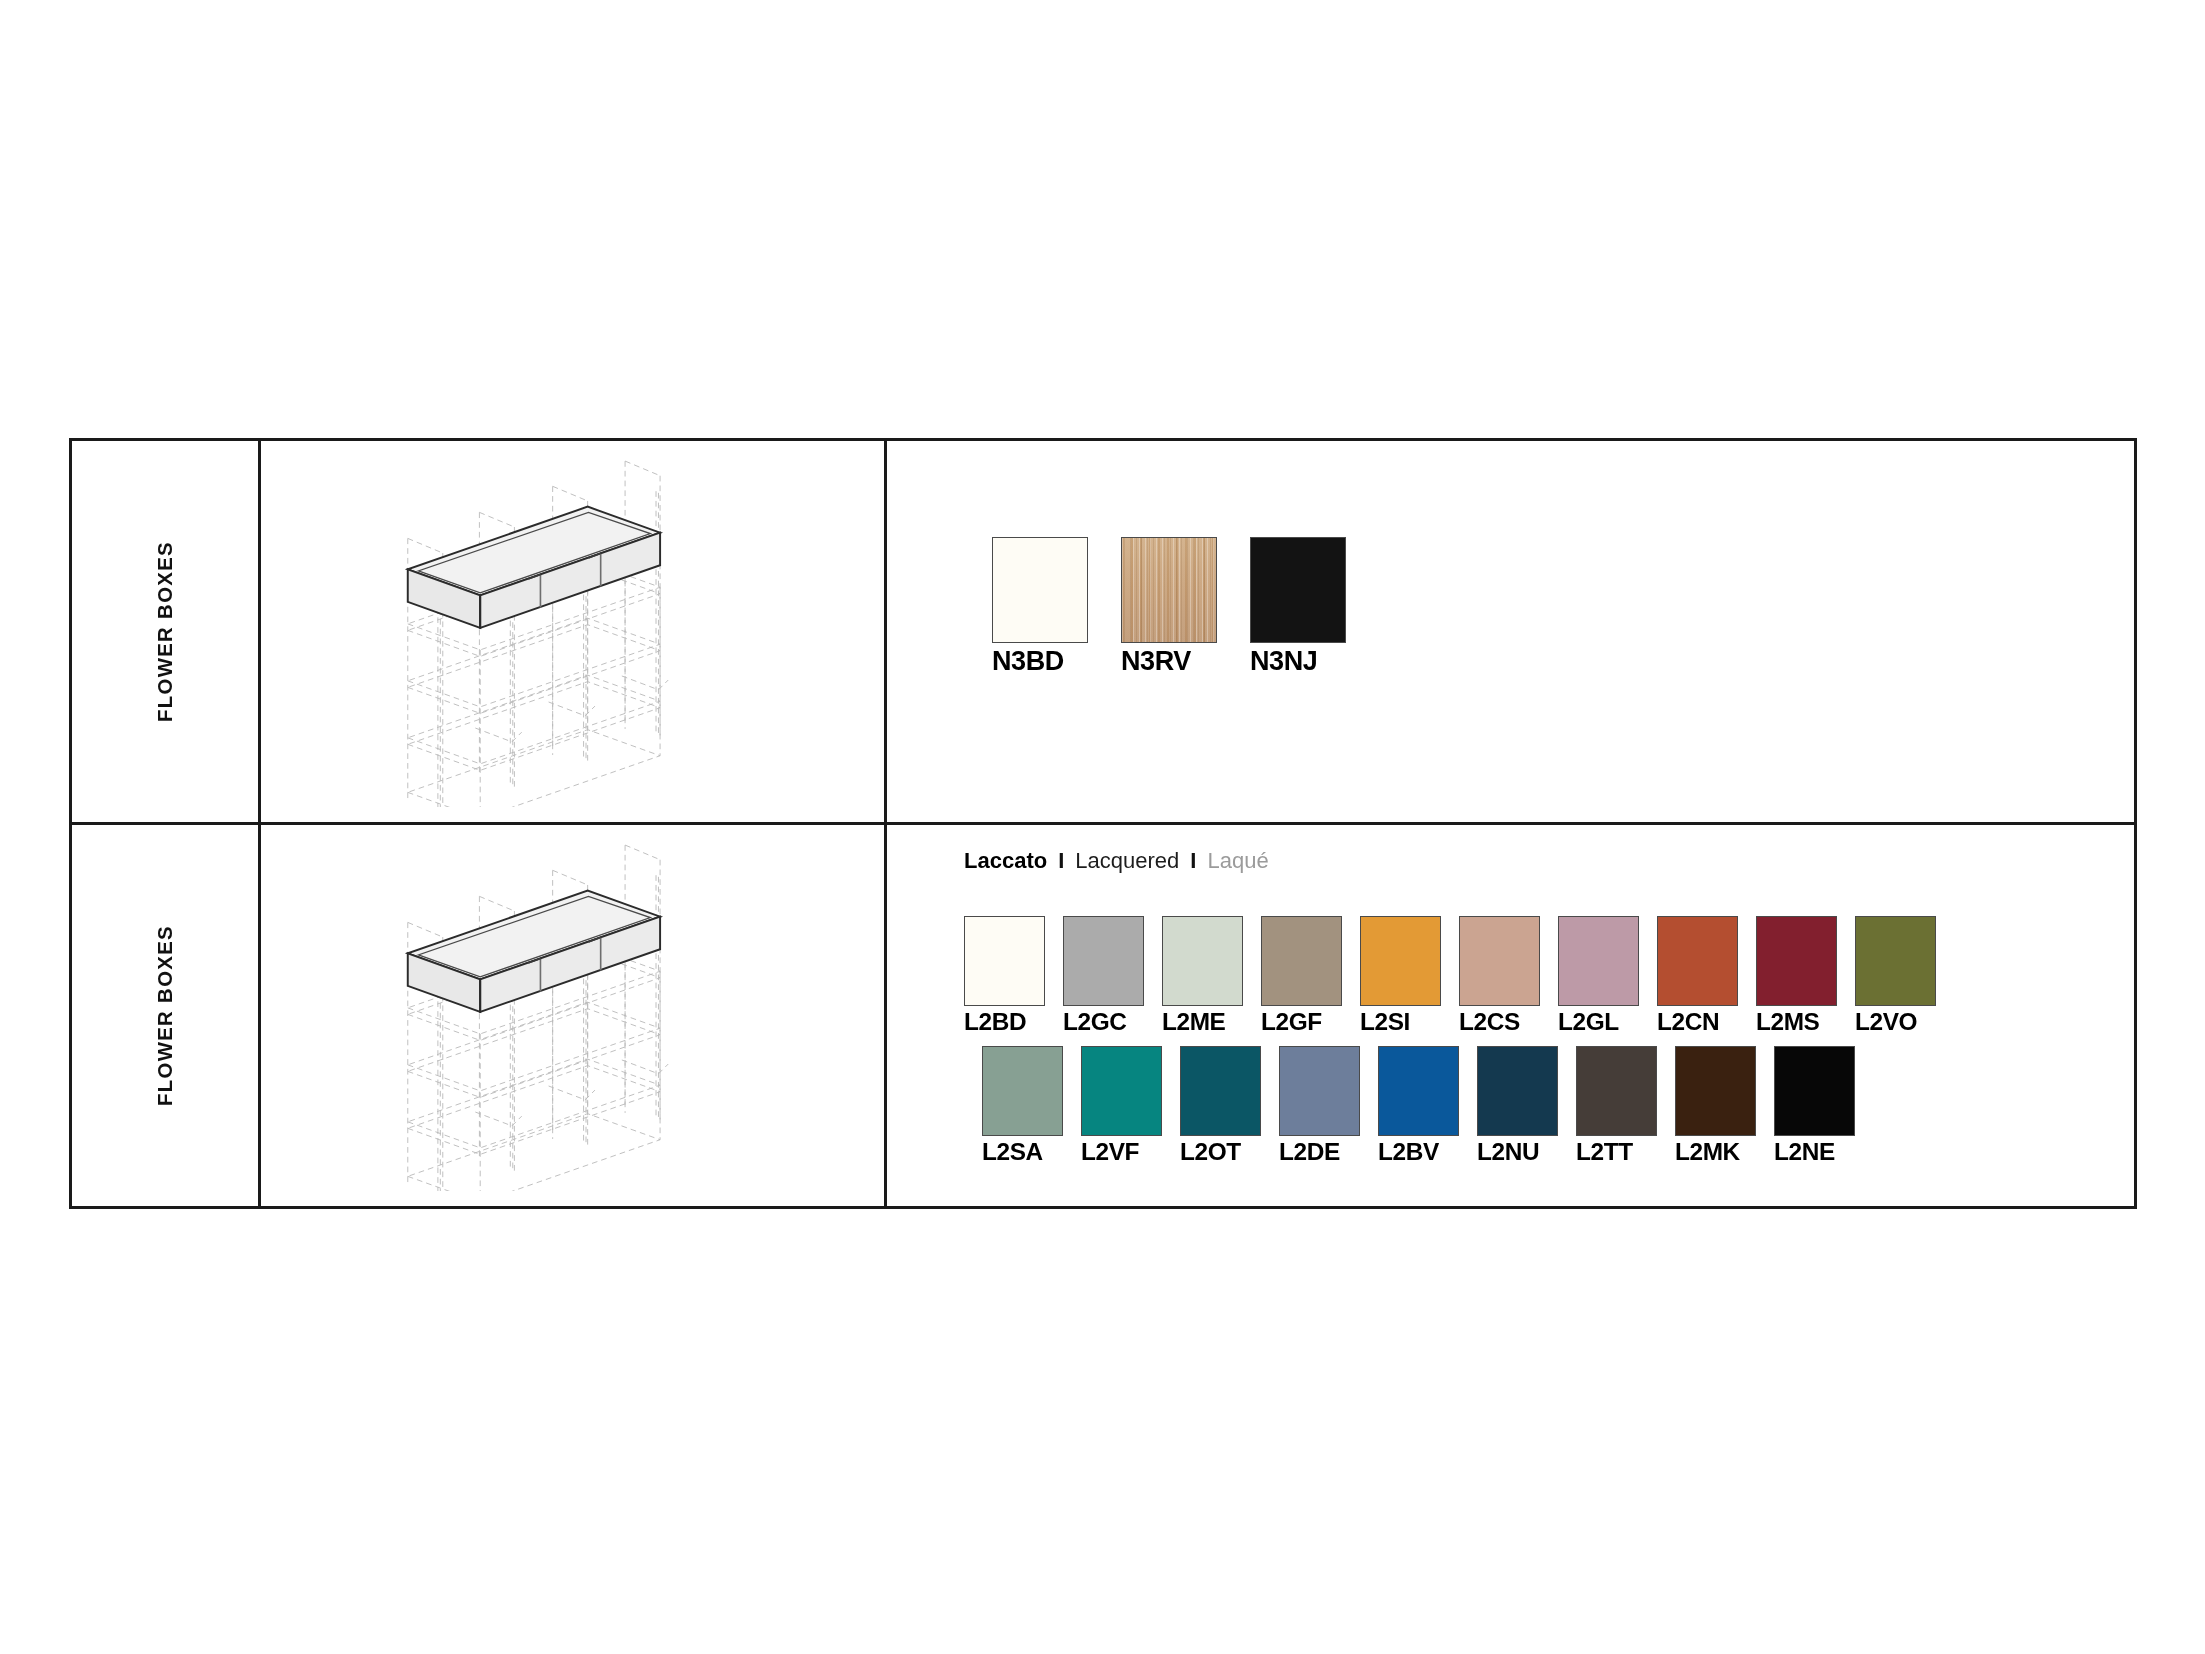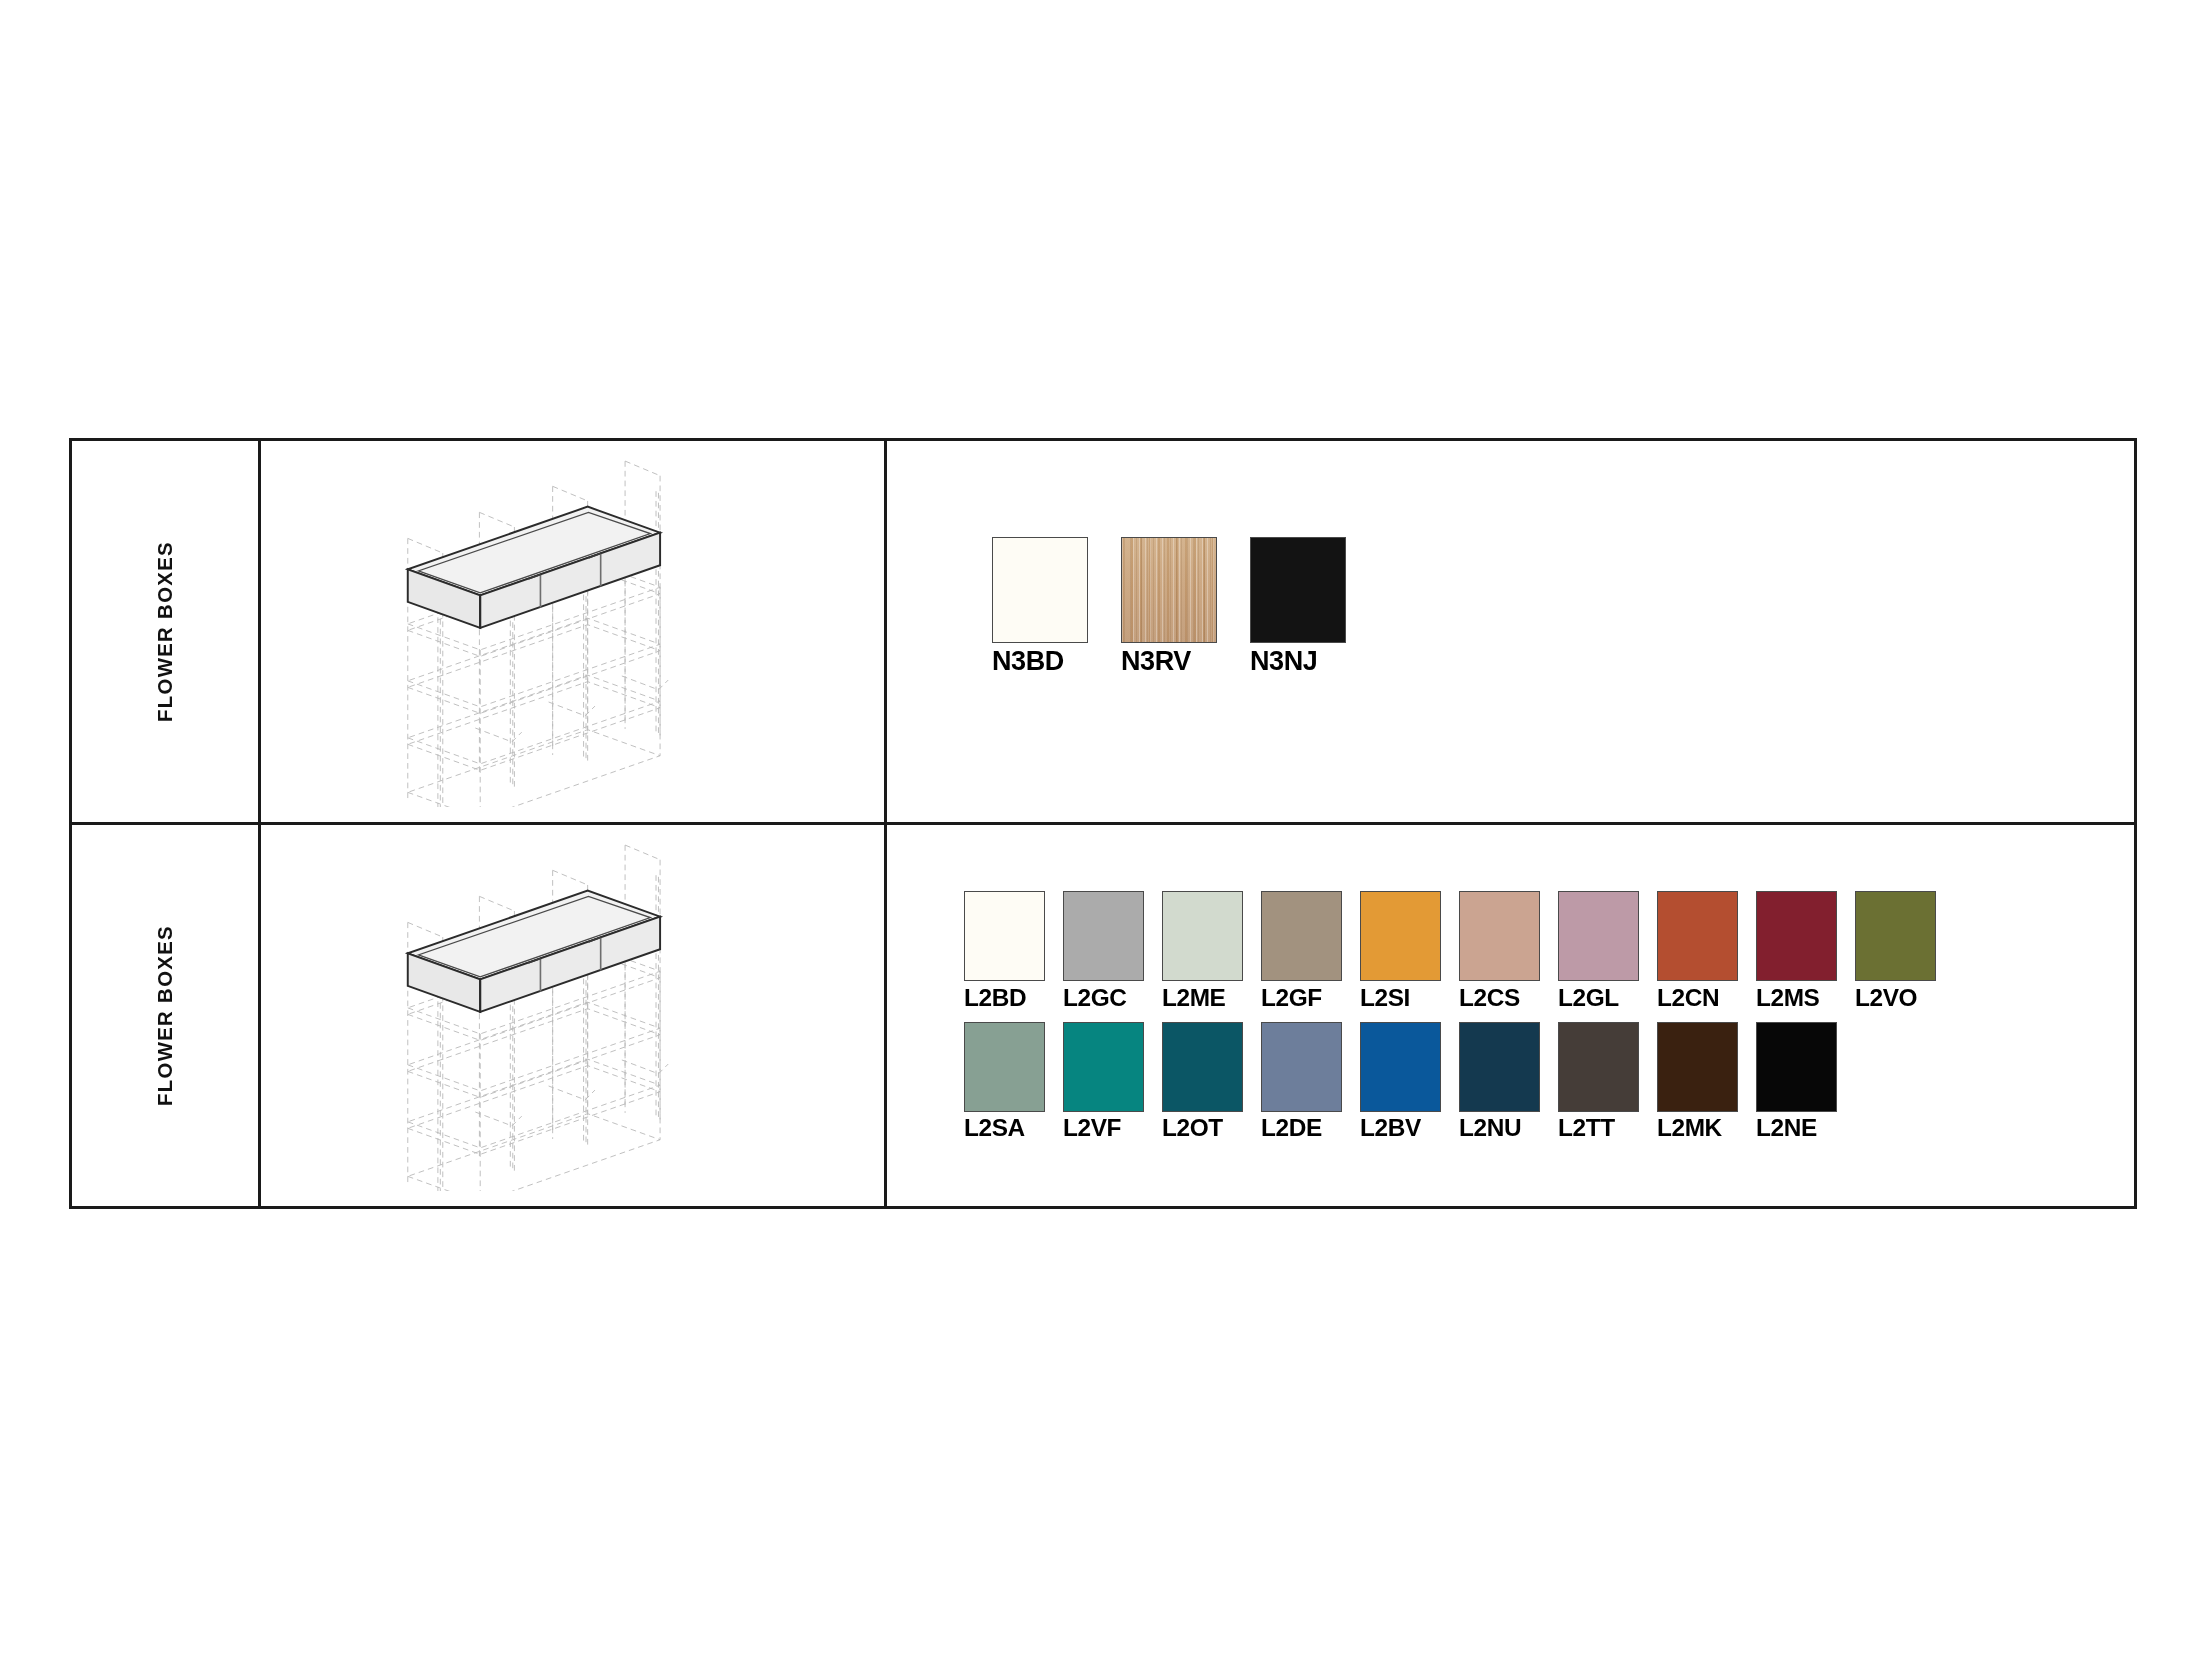--- a/index.html
+++ b/index.html
@@ -100,21 +100,21 @@
     font-weight: bold;
     color: #111111;
     padding: 0 4.9px;
   }
 
   .swatch-rows { margin-top: 42px; }
   .swatch-row {
     display: flex;
     gap: 18px;
   }
-  .swatch-row + .swatch-row { margin-top: 9.8px; }
+  .swatch-row + .swatch-row { margin-top: 9.8px; margin-left: 18px; }
 
   .swatch {
     width: 81px;
     display: flex;
     flex-direction: column;
     align-items: flex-start;
   }
   .swatch-chip {
     width: 81px;
     height: 90px;
@@ -274,20 +274,27 @@
           <polygon points="25,140 101,167 310,94 234,68" fill="none" stroke="#4a4a4a" stroke-width="1.6"></polygon>
           <path d="M101 170 L101 210" stroke="#2b2b2b" stroke-width="2.2" fill="none"></path>
           <path d="M175 145 L175 185" stroke="#6e6e6e" stroke-width="2" fill="none"></path>
           <path d="M249 119 L249 159" stroke="#6e6e6e" stroke-width="2" fill="none"></path>
           <path d="M160 150 L176 144 M234 124 L250 118" stroke="#3a3a3a" stroke-width="2" fill="none"></path>
         </g>
       </svg>
     </div>
 
     <div class="cell-finishes lac">
+      <div class="finish-heading">
+        <span class="it">Laccato</span>
+        <span class="sep">I</span>
+        <span class="en">Lacquered</span>
+        <span class="sep">I</span>
+        <span class="fr">Laqué</span>
+      </div>
 
       <div class="swatch-rows">
 
         <div class="swatch-row">
           <div class="swatch">
             <div class="swatch-chip" style="background:#FEFCF5"></div>
             <div class="swatch-code">L2BD</div>
           </div>
           <div class="swatch">
             <div class="swatch-chip" style="background:#ABABAB"></div>

